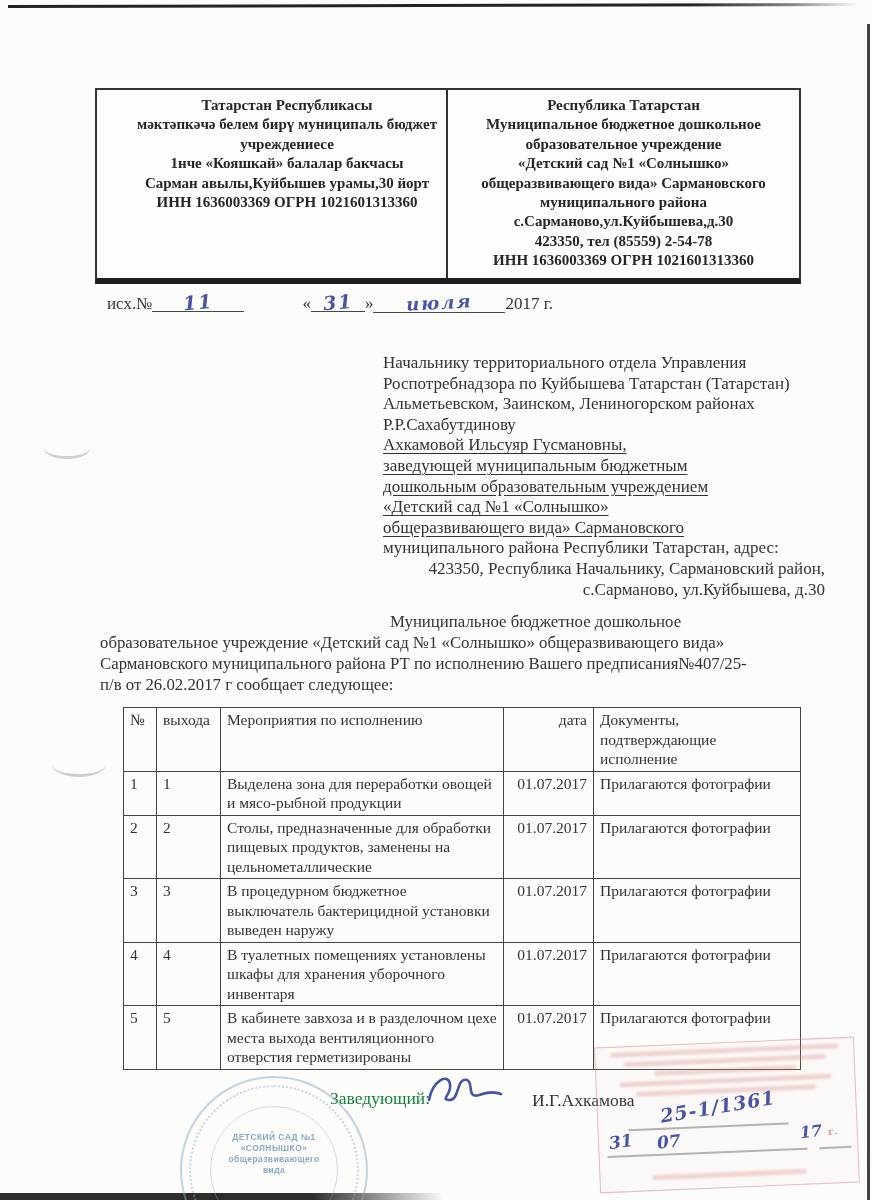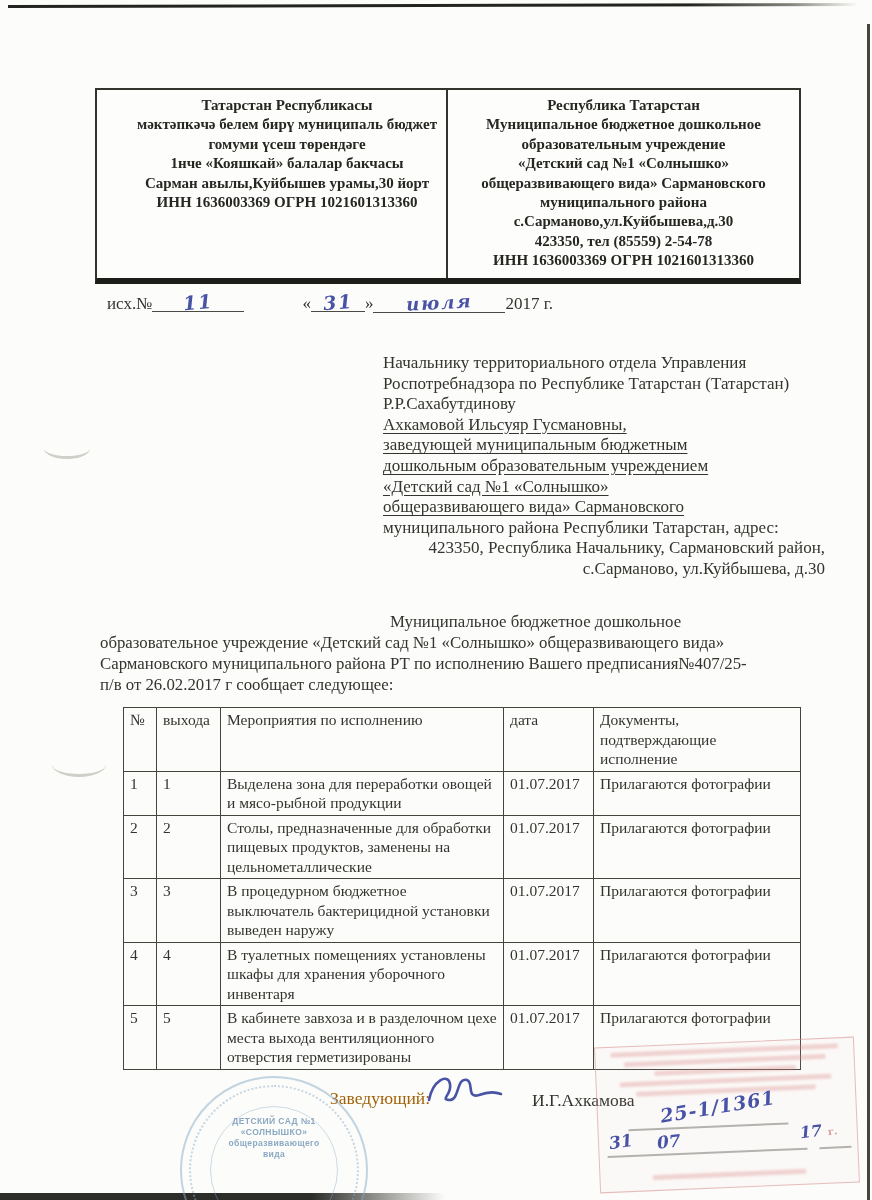--- a/index.html
+++ b/index.html
@@ -50,34 +50,34 @@
   .body-par{position:absolute;left:100px;top:611px;width:716px;
     font-size:16.8px;line-height:21px;color:#33332f;}
   .body-line{white-space:nowrap;}
   .body-line.indent{padding-left:290px;}
 
   
   .tbl{position:absolute;left:123px;top:707px;width:677px;border-collapse:collapse;
     font-size:15.5px;line-height:19.5px;color:#33332f;table-layout:fixed;}
   .tbl th,.tbl td{border:1.6px solid #45453e;padding:2px 6px;vertical-align:top;
     text-align:left;font-weight:normal;overflow:hidden;}
-  .tbl td:nth-child(4),.tbl th:nth-child(4){white-space:nowrap;}
-
-  
-  .sig-label{position:absolute;left:330px;top:1088px;font-size:17.5px;color:#a16207;}
+  .tbl td:nth-child(4),.tbl th:nth-child(4){white-space:nowrap;text-align:right;}
+
+  
+  .sig-label{position:absolute;left:330px;top:1088px;font-size:17.5px;color:#15803d;}
   .sig-scribble{position:absolute;left:423px;top:1068px;}
   .sig-name{position:absolute;left:532px;top:1090px;font-size:17.5px;color:#33332f;}
 
   
   .seal{position:absolute;left:180px;top:1076px;width:188px;height:188px;}
   .seal .ring{position:absolute;border-radius:50%;}
   .seal .r-outer{inset:0;border:2px solid rgba(138,172,200,.50);}
   .seal .r-dots{inset:9px;border:2px dotted rgba(138,172,200,.48);}
   .seal .r-inner{inset:30px;border:1.5px solid rgba(138,172,200,.42);}
-  .seal .seal-text{position:absolute;left:0;right:0;top:40px;text-align:center;
+  .seal .seal-text{position:absolute;left:0;right:0;top:56px;text-align:center;
     font-family:"Liberation Sans",sans-serif;font-size:8.5px;line-height:11px;
     color:rgba(105,145,180,.78);letter-spacing:.4px;font-weight:bold;}
   .seal .seal-text div{white-space:nowrap;}
 
   
   .stamp{position:absolute;left:597px;top:1042px;width:260px;height:146px;
     transform:rotate(-2.4deg);border:1.5px solid rgba(214,138,138,.55);
     box-sizing:border-box;background:rgba(240,210,210,.06);}
   .stamp-line{height:5px;background:rgba(214,132,132,.32);filter:blur(1.1px);
     border-radius:2px;margin:5px auto 0;}
@@ -102,45 +102,46 @@
   <div class="scan-top"></div>
   <div class="scan-right"></div>
   <div class="scan-bottom"></div>
   <div class="curl curl1"></div>
   <div class="curl curl2"></div>
 
   <div class="letterhead">
     <div class="lh-col lh-left" id="lh-left">
         <div class="lh-line">Татарстан Республикасы</div>
         <div class="lh-line">мәктәпкәчә белем бирү муниципаль бюджет</div>
-        <div class="lh-line">гомуми үсеш төрендәге</div>
+        <div class="lh-line">учреждениесе</div>
         <div class="lh-line">1нче «Кояшкай» балалар бакчасы</div>
         <div class="lh-line">Сарман авылы,Куйбышев урамы,30 йорт</div>
         <div class="lh-line">ИНН 1636003369 ОГРН 1021601313360</div>
       </div>
     <div class="lh-col" id="lh-right">
         <div class="lh-line">Республика Татарстан</div>
         <div class="lh-line">Муниципальное бюджетное дошкольное</div>
-        <div class="lh-line">образовательным учреждение</div>
+        <div class="lh-line">образовательное учреждение</div>
         <div class="lh-line">«Детский сад №1   «Солнышко»</div>
         <div class="lh-line">общеразвивающего вида» Сармановского</div>
         <div class="lh-line">муниципального района</div>
         <div class="lh-line">с.Сарманово,ул.Куйбышева,д.30</div>
         <div class="lh-line">423350, тел (85559) 2-54-78</div>
         <div class="lh-line">ИНН 1636003369 ОГРН 1021601313360</div>
       </div>
   </div>
 
   <div class="ref-line">
     <span>исх.№</span><span class="blank w90"><span class="hand hand-num">11</span></span><span class="gap60"></span><span>«</span><span class="blank w52"><span class="hand hand-num">31</span></span><span>»</span><span class="blank w130"><span class="hand hand-month">июля</span></span><span>2017 г.</span>
   </div>
 
   <div class="addressee" id="addressee">
       <div class="addr-line">Начальнику территориального отдела Управления</div>
-      <div class="addr-line">Роспотребнадзора по Республике Татарстан (Татарстан)</div>
+      <div class="addr-line">Роспотребнадзора по Куйбышева Татарстан (Татарстан)</div>
+      <div class="addr-line">Альметьевском, Заинском, Лениногорском районах</div>
       <div class="addr-line">Р.Р.Сахабутдинову</div>
       <div class="addr-line u">  Ахкамовой Ильсуяр Гусмановны,</div>
       <div class="addr-line u">заведующей   муниципальным бюджетным</div>
       <div class="addr-line u">дошкольным образовательным  учреждением</div>
       <div class="addr-line u">«Детский сад №1 «Солнышко»</div>
       <div class="addr-line u">общеразвивающего вида» Сармановского</div>
       <div class="addr-line">муниципального района Республики Татарстан, адрес:</div>
       <div class="addr-line right">423350, Республика Начальнику, Сармановский район,</div>
       <div class="addr-line right">с.Сарманово, ул.Куйбышева, д.30</div>
     </div>

